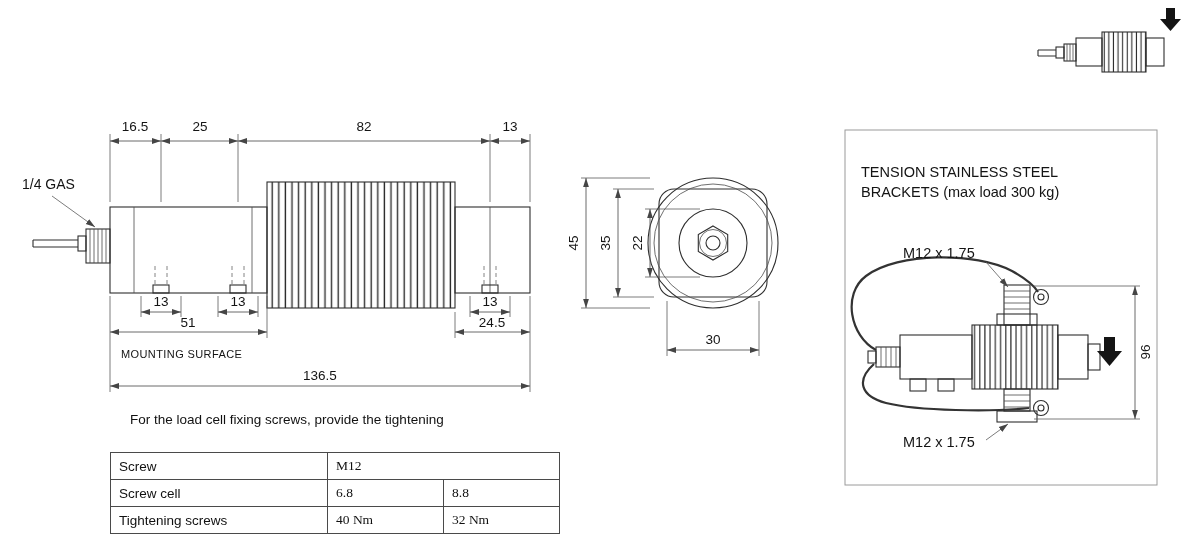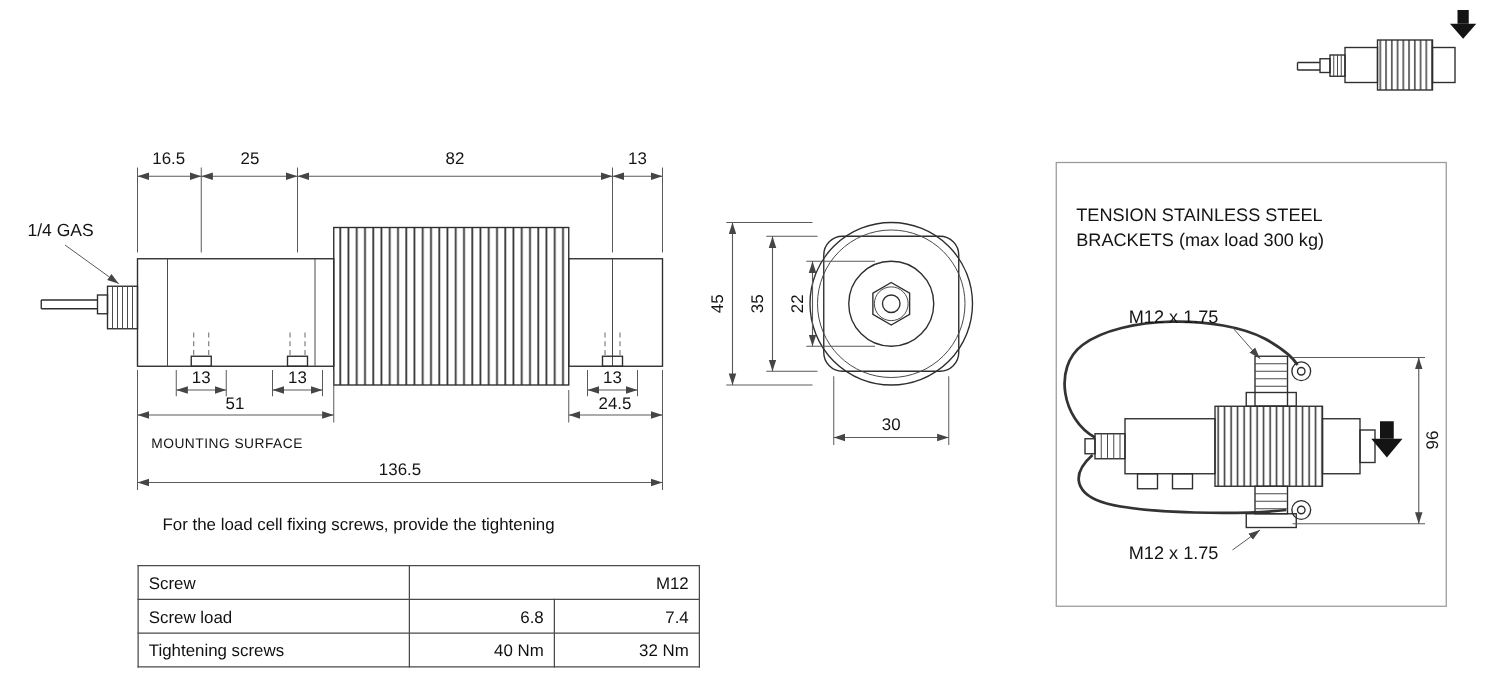--- a/index.html
+++ b/index.html
@@ -23,21 +23,21 @@
   .ttx { font:14.5px "Liberation Sans", sans-serif; fill:#141414; }
   .mtx { font:11px "Liberation Sans", sans-serif; fill:#141414; letter-spacing:0.4px; }
   .cable { stroke:#333; stroke-width:2.2; fill:none; }
 
   
   .note { position:absolute; left:110px; top:410px; font-size:13.5px; color:#111; line-height:20px;margin-left:20px; }
   table.dtable { position:absolute; left:110px; top:452px; border-collapse:collapse;
                  font-size:13.5px; color:#111; table-layout:fixed; }
   table.dtable td { border:1px solid #4a4a4a; height:26px; padding:0 8px; background:#fff; }
   td.c-label { width:200px; text-align:left; }
-  td.c-val   { width:99px;  text-align:right; padding:0; }
+  td.c-val   { width:99px;  text-align:left; padding:0;font-family:Liberation Serif, serif; }
 </style>
 </head>
 <body>
 
 <div id="stage">
 
 <svg class="drawing" width="1200" height="545" viewBox="0 0 1200 545">
   <defs>
     <marker id="aE" viewBox="0 0 10 8" refX="9.3" refY="4" markerWidth="10" markerHeight="8" orient="auto" markerUnits="userSpaceOnUse">
       <path d="M0 1 L9.3 4 L0 7 Z" fill="#454545"></path>
@@ -212,23 +212,23 @@
   <div>For the load cell fixing screws, provide the tightening</div>
 </div>
 
 <table class="dtable">
   <tbody>
         <tr>
     <td class="c-label">Screw</td>
     <td class="c-val" colspan="2">M12</td>
   </tr>
   <tr>
-    <td class="c-label">Screw load</td>
+    <td class="c-label">Screw cell</td>
     <td class="c-val">6.8</td>
-    <td class="c-val">7.4</td>
+    <td class="c-val">8.8</td>
   </tr>
   <tr>
     <td class="c-label">Tightening screws</td>
     <td class="c-val">40 Nm</td>
     <td class="c-val">32 Nm</td>
   </tr>
 </tbody>
     </table>
 
 </div>

